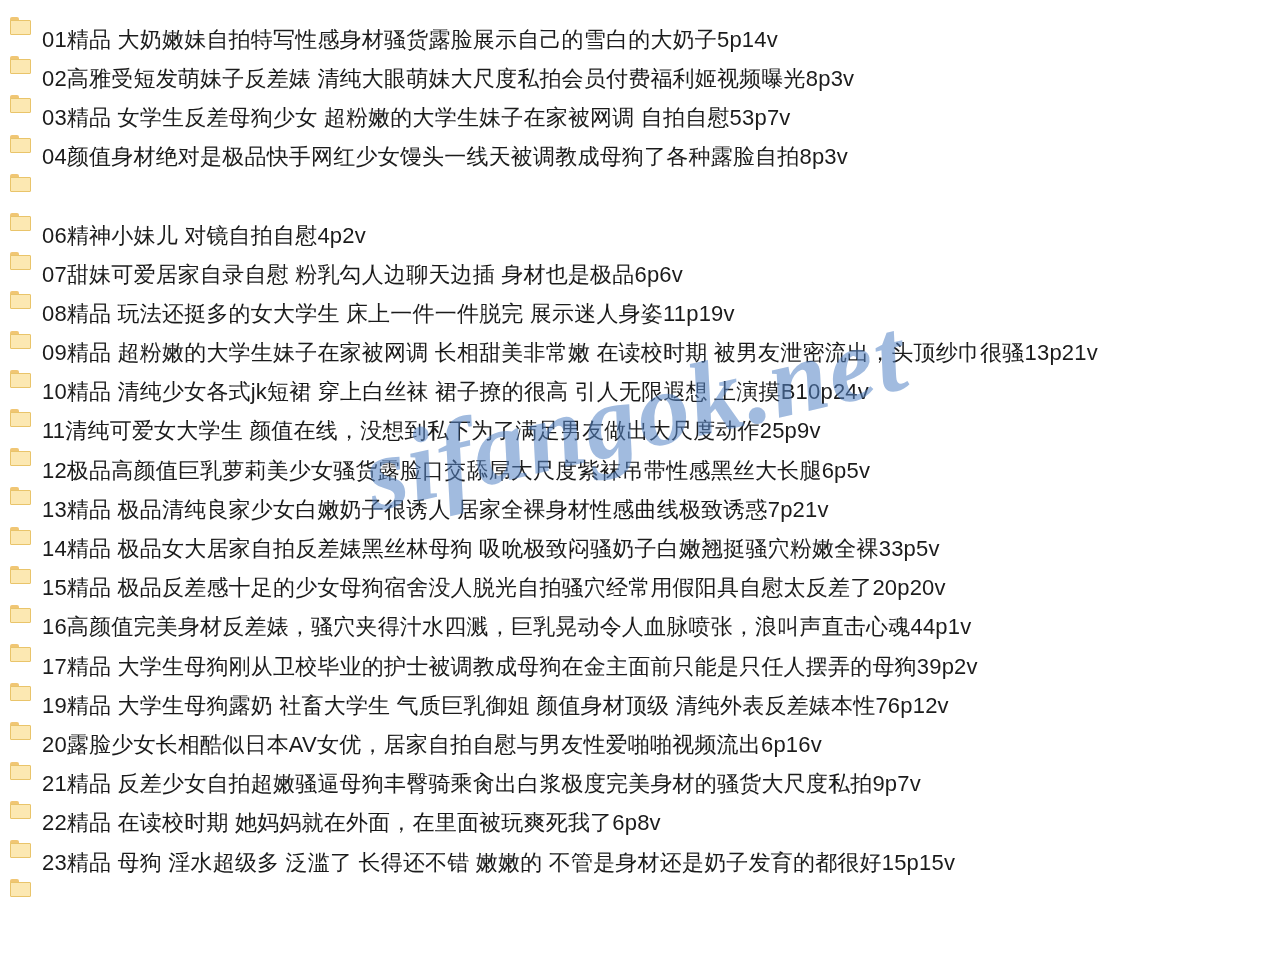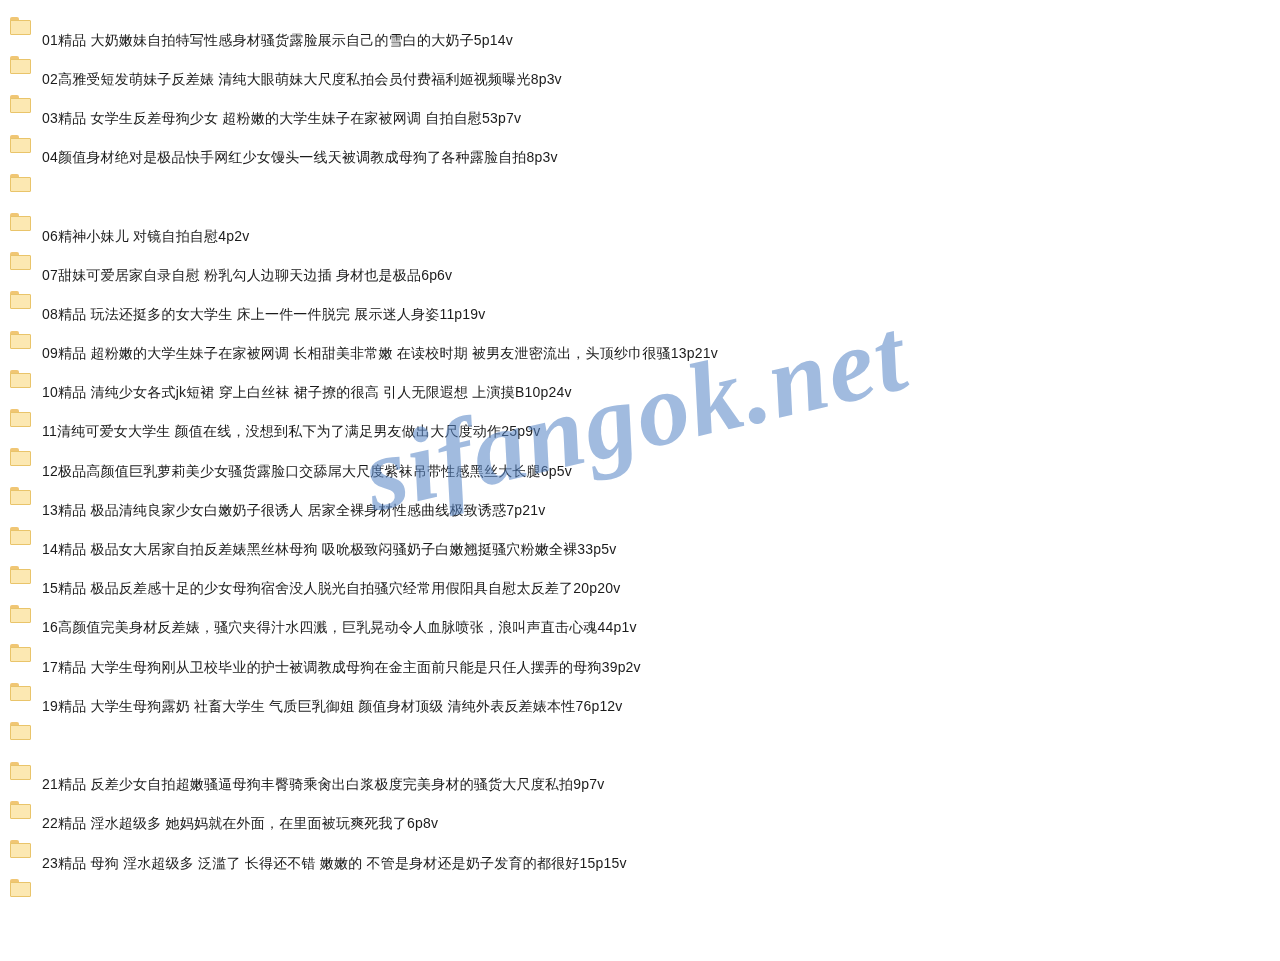--- a/index.html
+++ b/index.html
@@ -54,21 +54,21 @@
     top: 4px;
     width: 21px;
     height: 15px;
     background: #fce8b2;
     border: 1px solid #e9c46a;
     box-sizing: border-box;
     border-radius: 1px;
   }
 
   .file-name {
-    font-size: 14px;
+    font-size: 22px;
     color: #1b1b1b;
     white-space: nowrap;
     letter-spacing: 0.2px;
     line-height: 1;
     margin-top: 28px;
   }
 
   #watermark {
     position: absolute;
     left: 0;
@@ -222,34 +222,35 @@
         <span class="tab"></span>
         <span class="body"></span>
       </span>
       <span class="file-name">19精品 大学生母狗露奶 社畜大学生 气质巨乳御姐 颜值身材顶级 清纯外表反差婊本性76p12v</span>
     </div>
     <div class="file-row">
       <span class="folder-icon">
         <span class="tab"></span>
         <span class="body"></span>
       </span>
+      <span class="file-name">20露脸少女长相酷似日本AV女优，居家自拍自慰与男友性爱啪啪视频流出6p16v</span>
     </div>
     <div class="file-row">
       <span class="folder-icon">
         <span class="tab"></span>
         <span class="body"></span>
       </span>
       <span class="file-name">21精品 反差少女自拍超嫩骚逼母狗丰臀骑乘肏出白浆极度完美身材的骚货大尺度私拍9p7v</span>
     </div>
     <div class="file-row">
       <span class="folder-icon">
         <span class="tab"></span>
         <span class="body"></span>
       </span>
-      <span class="file-name">22精品 淫水超级多 她妈妈就在外面，在里面被玩爽死我了6p8v</span>
+      <span class="file-name">22精品 在读校时期 她妈妈就在外面，在里面被玩爽死我了6p8v</span>
     </div>
     <div class="file-row">
       <span class="folder-icon">
         <span class="tab"></span>
         <span class="body"></span>
       </span>
       <span class="file-name">23精品 母狗 淫水超级多 泛滥了 长得还不错 嫩嫩的 不管是身材还是奶子发育的都很好15p15v</span>
     </div>
     <div class="file-row">
       <span class="folder-icon">

